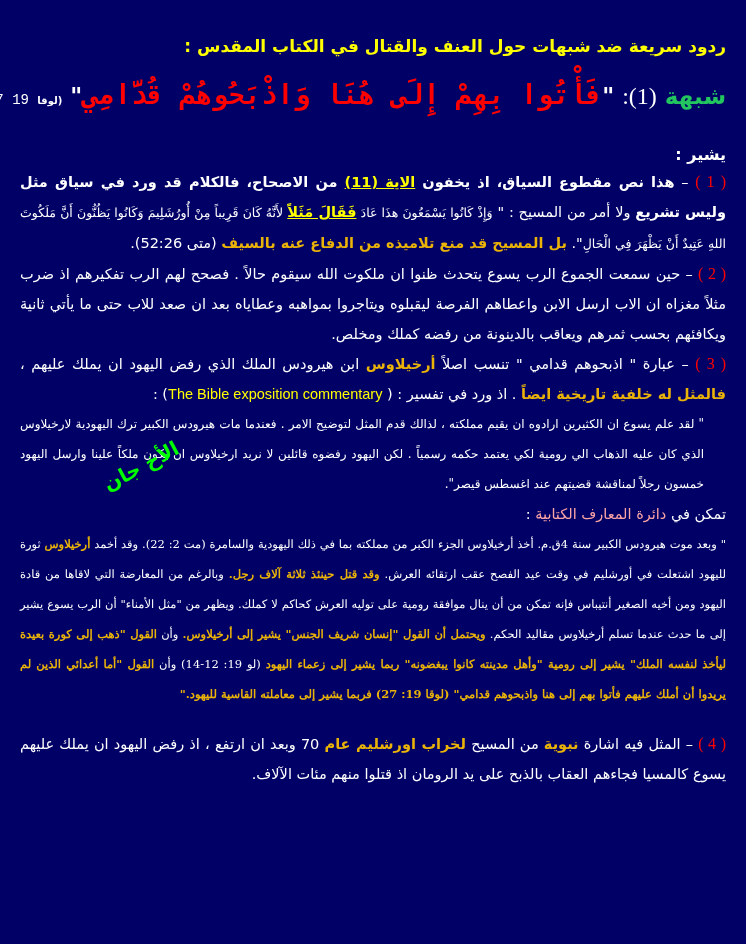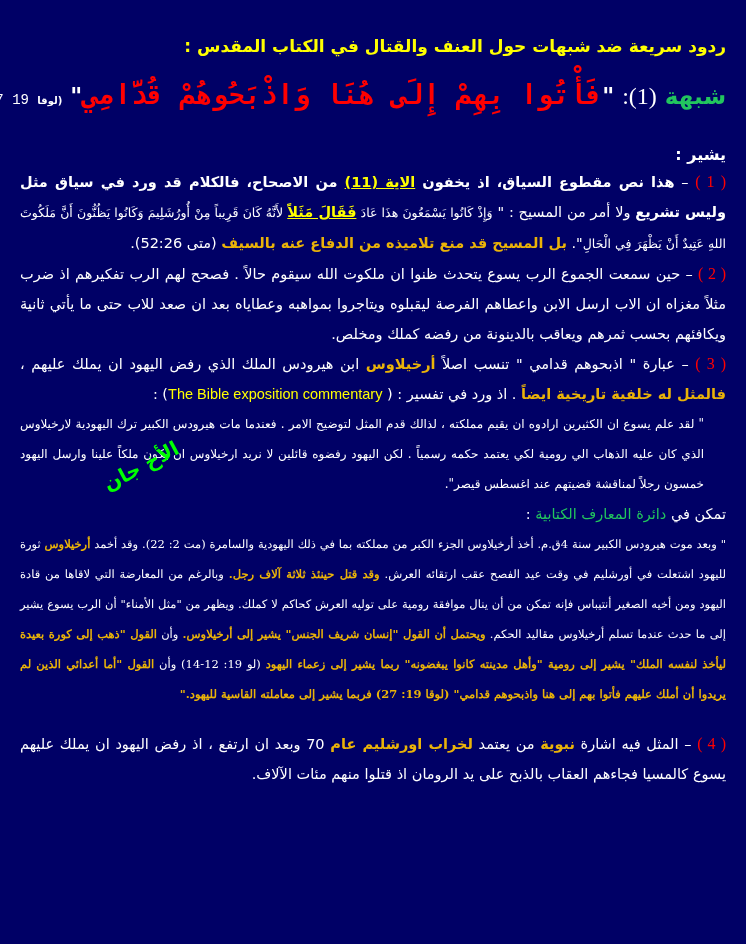--- a/index.html
+++ b/index.html
@@ -27,21 +27,21 @@
   .heading .ref-ar { font-size: 10px; font-weight: bold; }
   .reply-label { color: #ffffff; font-weight: bold; font-size: 16px; margin-top: 22px; line-height: 24px; }
   p { margin: 0; font-size: 14.5px; line-height: 30px; text-align: justify; }
   .marker { color: #ff0000; font-family: "Liberation Serif", serif; font-size: 16px; }
   .y { color: #eab308; font-weight: bold; }
   .yu { color: #ffff00; font-weight: bold; text-decoration: underline; }
   .b { font-weight: bold; }
   .scripture { font-family: "DejaVu Serif", serif; font-size: 12.5px; }
   .quote { font-family: "DejaVu Serif", serif; font-size: 12px; line-height: 30px; padding-right: 22px; text-align: justify; }
   .quote2 { font-family: "DejaVu Serif", serif; font-size: 11.5px; line-height: 30px; text-align: justify; }
-  .ytext { color: #22c55e; }
+  .ytext { color: #fca5a5; }
   .en { direction: ltr; unicode-bidi: embed; color: #ffff00; font-family: "Liberation Sans", sans-serif; margin-top: 20px; }
   .stamp {
     position: absolute; left: 100px; top: 420px;
     color: #00ff00; font-weight: bold; font-size: 20px;
     transform: rotate(-28deg); transform-origin: center;
   }
   .gap { height: 20px; }
 </style>
 </head>
 <body>
@@ -78,16 +78,16 @@
     <span>تمكن في </span><span class="ytext">دائرة المعارف الكتابية</span><span> :</span>
   </p>
 
   <p class="quote2">
     <span>" وبعد موت هيرودس الكبير سنة 4ق.م. أخذ أرخيلاوس الجزء الكبر من مملكته بما في ذلك اليهودية والسامرة (مت 2: 22). وقد أخمد </span><span class="y">أرخيلاوس</span><span> ثورة لليهود اشتعلت في أورشليم في وقت عيد الفصح عقب ارتقائه العرش. </span><span class="y">وقد قتل حينئذ ثلاثة آلاف رجل.</span><span> وبالرغم من المعارضة التي لاقاها من قادة اليهود ومن أخيه الصغير أنتيباس فإنه تمكن من أن ينال موافقة رومية على توليه العرش كحاكم لا كملك. ويظهر من "مثل الأمناء" أن الرب يسوع يشير إلى ما حدث عندما تسلم أرخيلاوس مقاليد الحكم. </span><span class="y">ويحتمل أن القول "إنسان شريف الجنس" يشير إلى أرخيلاوس.</span><span> وأن </span><span class="y">القول "ذهب إلى كورة بعيدة ليأخذ لنفسه الملك" يشير إلى رومية "وأهل مدينته كانوا يبغضونه" ربما يشير إلى زعماء اليهود</span><span> (لو 19: 12-14) وأن </span><span class="y">القول "أما أعدائي الذين لم يريدوا أن أملك عليهم فأتوا بهم إلى هنا واذبحوهم قدامي" (لوقا 19: 27) فربما يشير إلى معاملته القاسية لليهود."</span>
   </p>
 
   <div class="gap"></div>
 
   <p>
-    <span class="marker">( 4 )</span><span> – </span><span>المثل فيه اشارة </span><span class="y">نبوية</span><span> من يعتمد </span><span class="y">لخراب اورشليم عام</span><span> 70 وبعد ان ارتفع ، اذ رفض اليهود ان يملك عليهم يسوع كالمسيا فجاءهم العقاب بالذبح على يد الرومان اذ قتلوا منهم مئات الآلاف.</span>
+    <span class="marker">( 4 )</span><span> – </span><span>المثل فيه اشارة </span><span class="y">نبوية</span><span> من المسيح </span><span class="y">لخراب اورشليم عام</span><span> 70 وبعد ان ارتفع ، اذ رفض اليهود ان يملك عليهم يسوع كالمسيا فجاءهم العقاب بالذبح على يد الرومان اذ قتلوا منهم مئات الآلاف.</span>
   </p>
 
 </div>
 
 </body></html>

